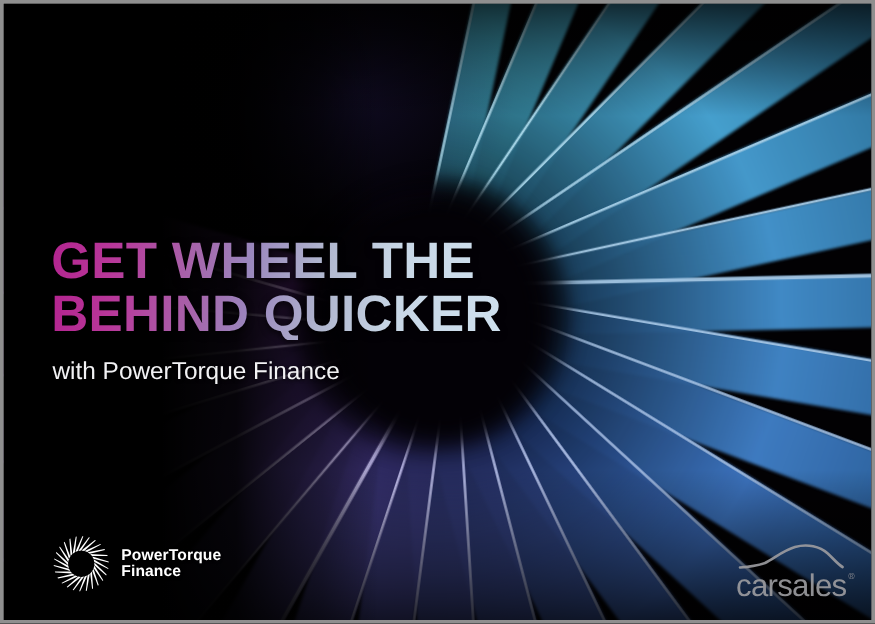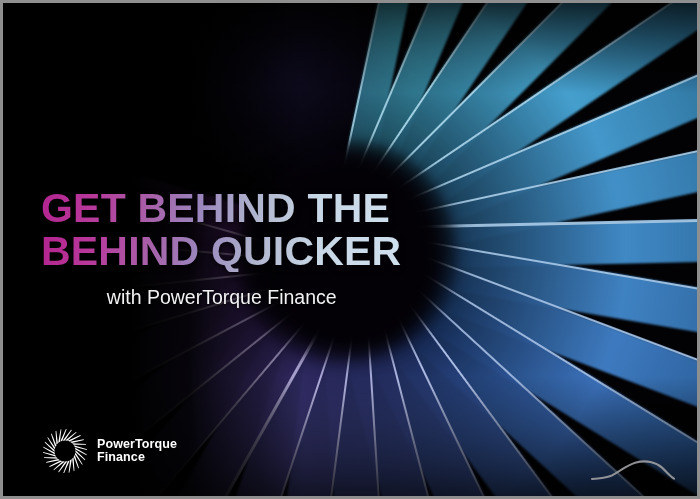--- a/index.html
+++ b/index.html
@@ -104,21 +104,20 @@
   .headline.l2{margin-top:2px;}
   .subline{
     margin:14px 0 0 1px;
     font-family:"Liberation Sans",sans-serif;
     font-weight:normal;
     font-size:19.5px;
     line-height:22px;
     color:#f2f2f4;
     white-space:nowrap;
     text-shadow:0 1px 3px rgba(0,0,0,0.85);
-    text-align:center;
   }
 
   
   .pt-logo{
     position:absolute;left:38px;top:424px;
     display:flex;align-items:center;gap:8px;
   }
   .pt-mark{position:relative;width:48px;height:48px;flex:0 0 auto;}
   .pt-words{
     font-family:"Liberation Sans",sans-serif;
@@ -269,21 +268,21 @@
     <div class="hub"></div>
     <div class="hub2"></div>
 
     <div class="glow-tl"></div>
     <div class="vignette-top"></div>
     <div class="vignette-bottom"></div>
     <div class="vignette-left"></div>
   </div>
 
   <div class="copy">
-    <h1 class="headline l1">GET BEHIND THE</h1>
+    <h1 class="headline l1">GET WHEEL THE</h1>
     <h1 class="headline l2">BEHIND QUICKER</h1>
     <p class="subline">with PowerTorque Finance</p>
   </div>
 
   <div class="pt-logo">
     <span class="pt-mark" id="pt-mark"><svg width="48" height="48" viewBox="0 0 48 48">
           <path d="M34.5,25.1 L43.92485250564695,33.33596554343547 L44.25106086809461,32.60549439118562 L34.5,22.9 Z" fill="#ffffff"></path>
           <path d="M33.93164185225723,27.580850474188015 L41.11162970798587,37.83300866539074 L41.603172237323946,37.20183044820329 L34.45813631368986,25.4447784758507 Z" fill="#ffffff"></path>
           <path d="M32.78609278011056,29.8535949346781 L37.3039411899399,41.52612760465416 L37.93225122104766,41.03092410627257 L33.80848375860685,27.905591678241038 Z" fill="#ffffff"></path>
           <path d="M31.129927931731686,31.78614973451656 L32.72307596779325,44.20069171241688 L33.45163840547674,43.8702423601756 L32.58879777986144,30.139426088540137 Z" fill="#ffffff"></path>
@@ -313,14 +312,18 @@
     <span class="pt-words">
       <span>PowerTorque</span><br>
       <span>Finance</span>
     </span>
   </div>
 
   <div class="cs-logo">
     <svg class="cs-car" width="86" height="22" viewBox="0 0 86 22">
       <path d="M2 20 C10 19.4 16 18.6 22 16.4 C30 12.2 37 6.2 46 3.6 C56 0.8 66 3.2 72 8.6 C77 13.2 80 17.2 84 19.6" fill="none" stroke="#9b9b9f" stroke-width="2.1" stroke-linecap="round"></path>
     </svg>
+    <span class="cs-word">
+      <span>carsales</span>
+      <span class="cs-tm">®</span>
+    </span>
   </div>
 </div>
 
 </body></html>

